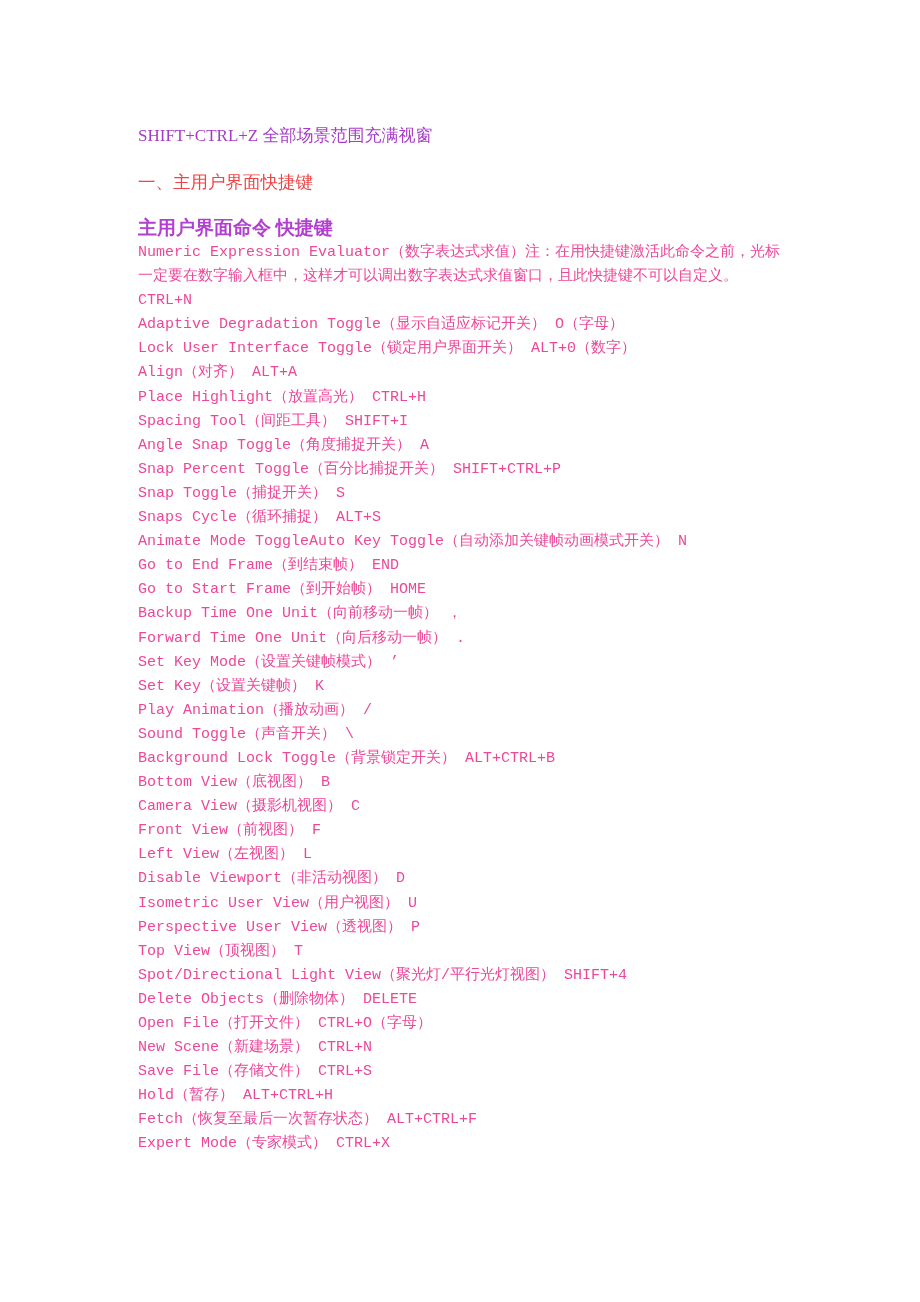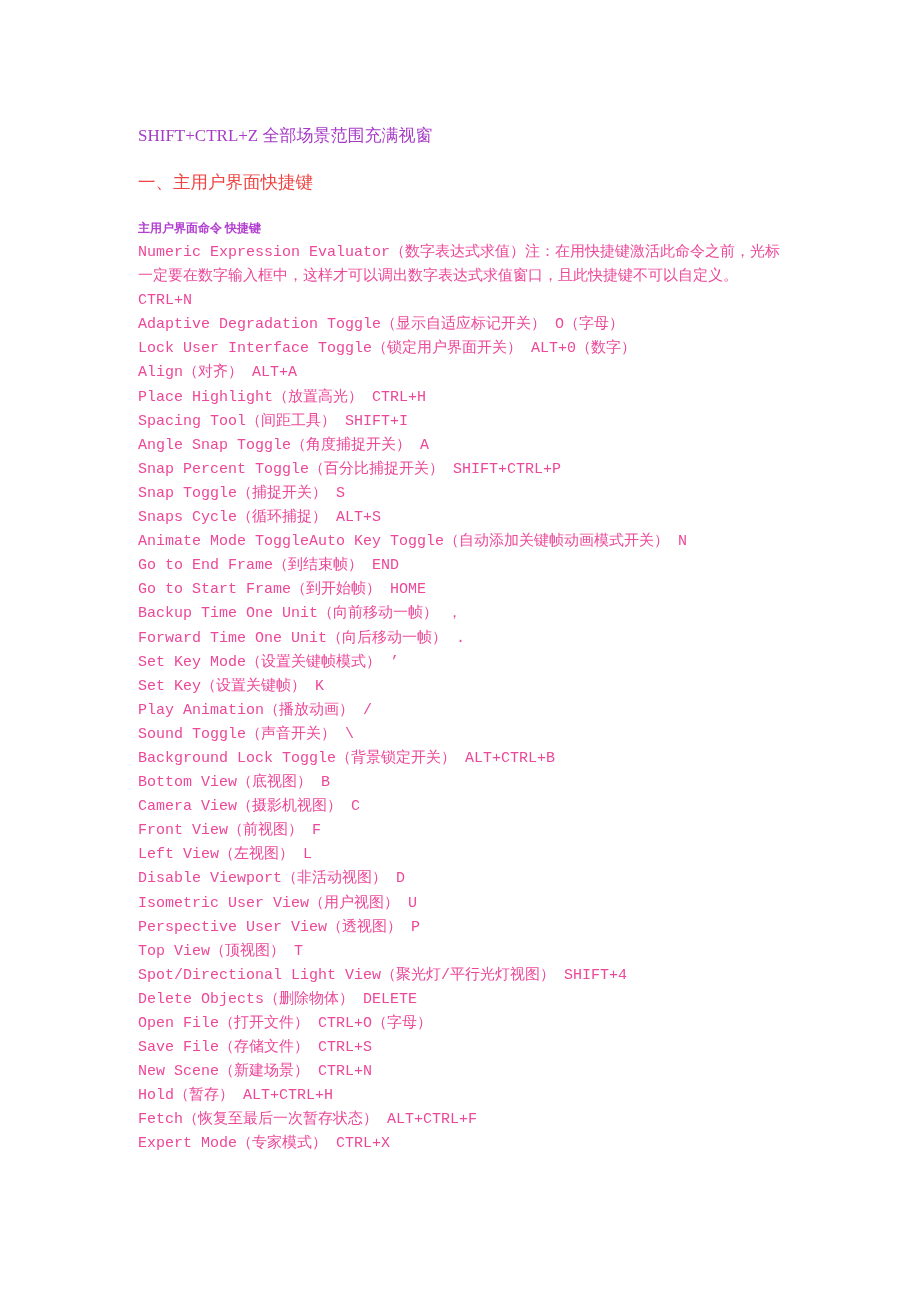--- a/index.html
+++ b/index.html
@@ -47,21 +47,21 @@
     line-height: 24px;
     color: #ef4444;
     margin: 0 0 22px 0;
     white-space: nowrap;
   }
 
   
   .table-heading {
     font-family: "Liberation Serif", "DejaVu Serif", serif;
     font-weight: bold;
-    font-size: 12px;
+    font-size: 19px;
     line-height: 24px;
     color: #B23FD0;
     margin: 0 0 1px 0;
     white-space: nowrap;
   }
 
   
   .shortcut-list {
     list-style: none;
     margin: 0;
@@ -119,21 +119,21 @@
         <li class="shortcut-row">Camera View（摄影机视图） C</li>
         <li class="shortcut-row">Front View（前视图） F</li>
         <li class="shortcut-row">Left View（左视图） L</li>
         <li class="shortcut-row">Disable Viewport（非活动视图） D</li>
         <li class="shortcut-row">Isometric User View（用户视图） U</li>
         <li class="shortcut-row">Perspective User View（透视图） P</li>
         <li class="shortcut-row">Top View（顶视图） T</li>
         <li class="shortcut-row">Spot/Directional Light View（聚光灯/平行光灯视图） SHIFT+4</li>
         <li class="shortcut-row">Delete Objects（删除物体） DELETE</li>
         <li class="shortcut-row">Open File（打开文件） CTRL+O（字母）</li>
+        <li class="shortcut-row">New Scene（新建场景） CTRL+N</li>
         <li class="shortcut-row">Save File（存储文件） CTRL+S</li>
-        <li class="shortcut-row">New Scene（新建场景） CTRL+N</li>
         <li class="shortcut-row">Hold（暂存） ALT+CTRL+H</li>
         <li class="shortcut-row">Fetch（恢复至最后一次暂存状态） ALT+CTRL+F</li>
         <li class="shortcut-row">Expert Mode（专家模式） CTRL+X</li>
       </ul>
 
   </div>
 </div>
 
 </body></html>

